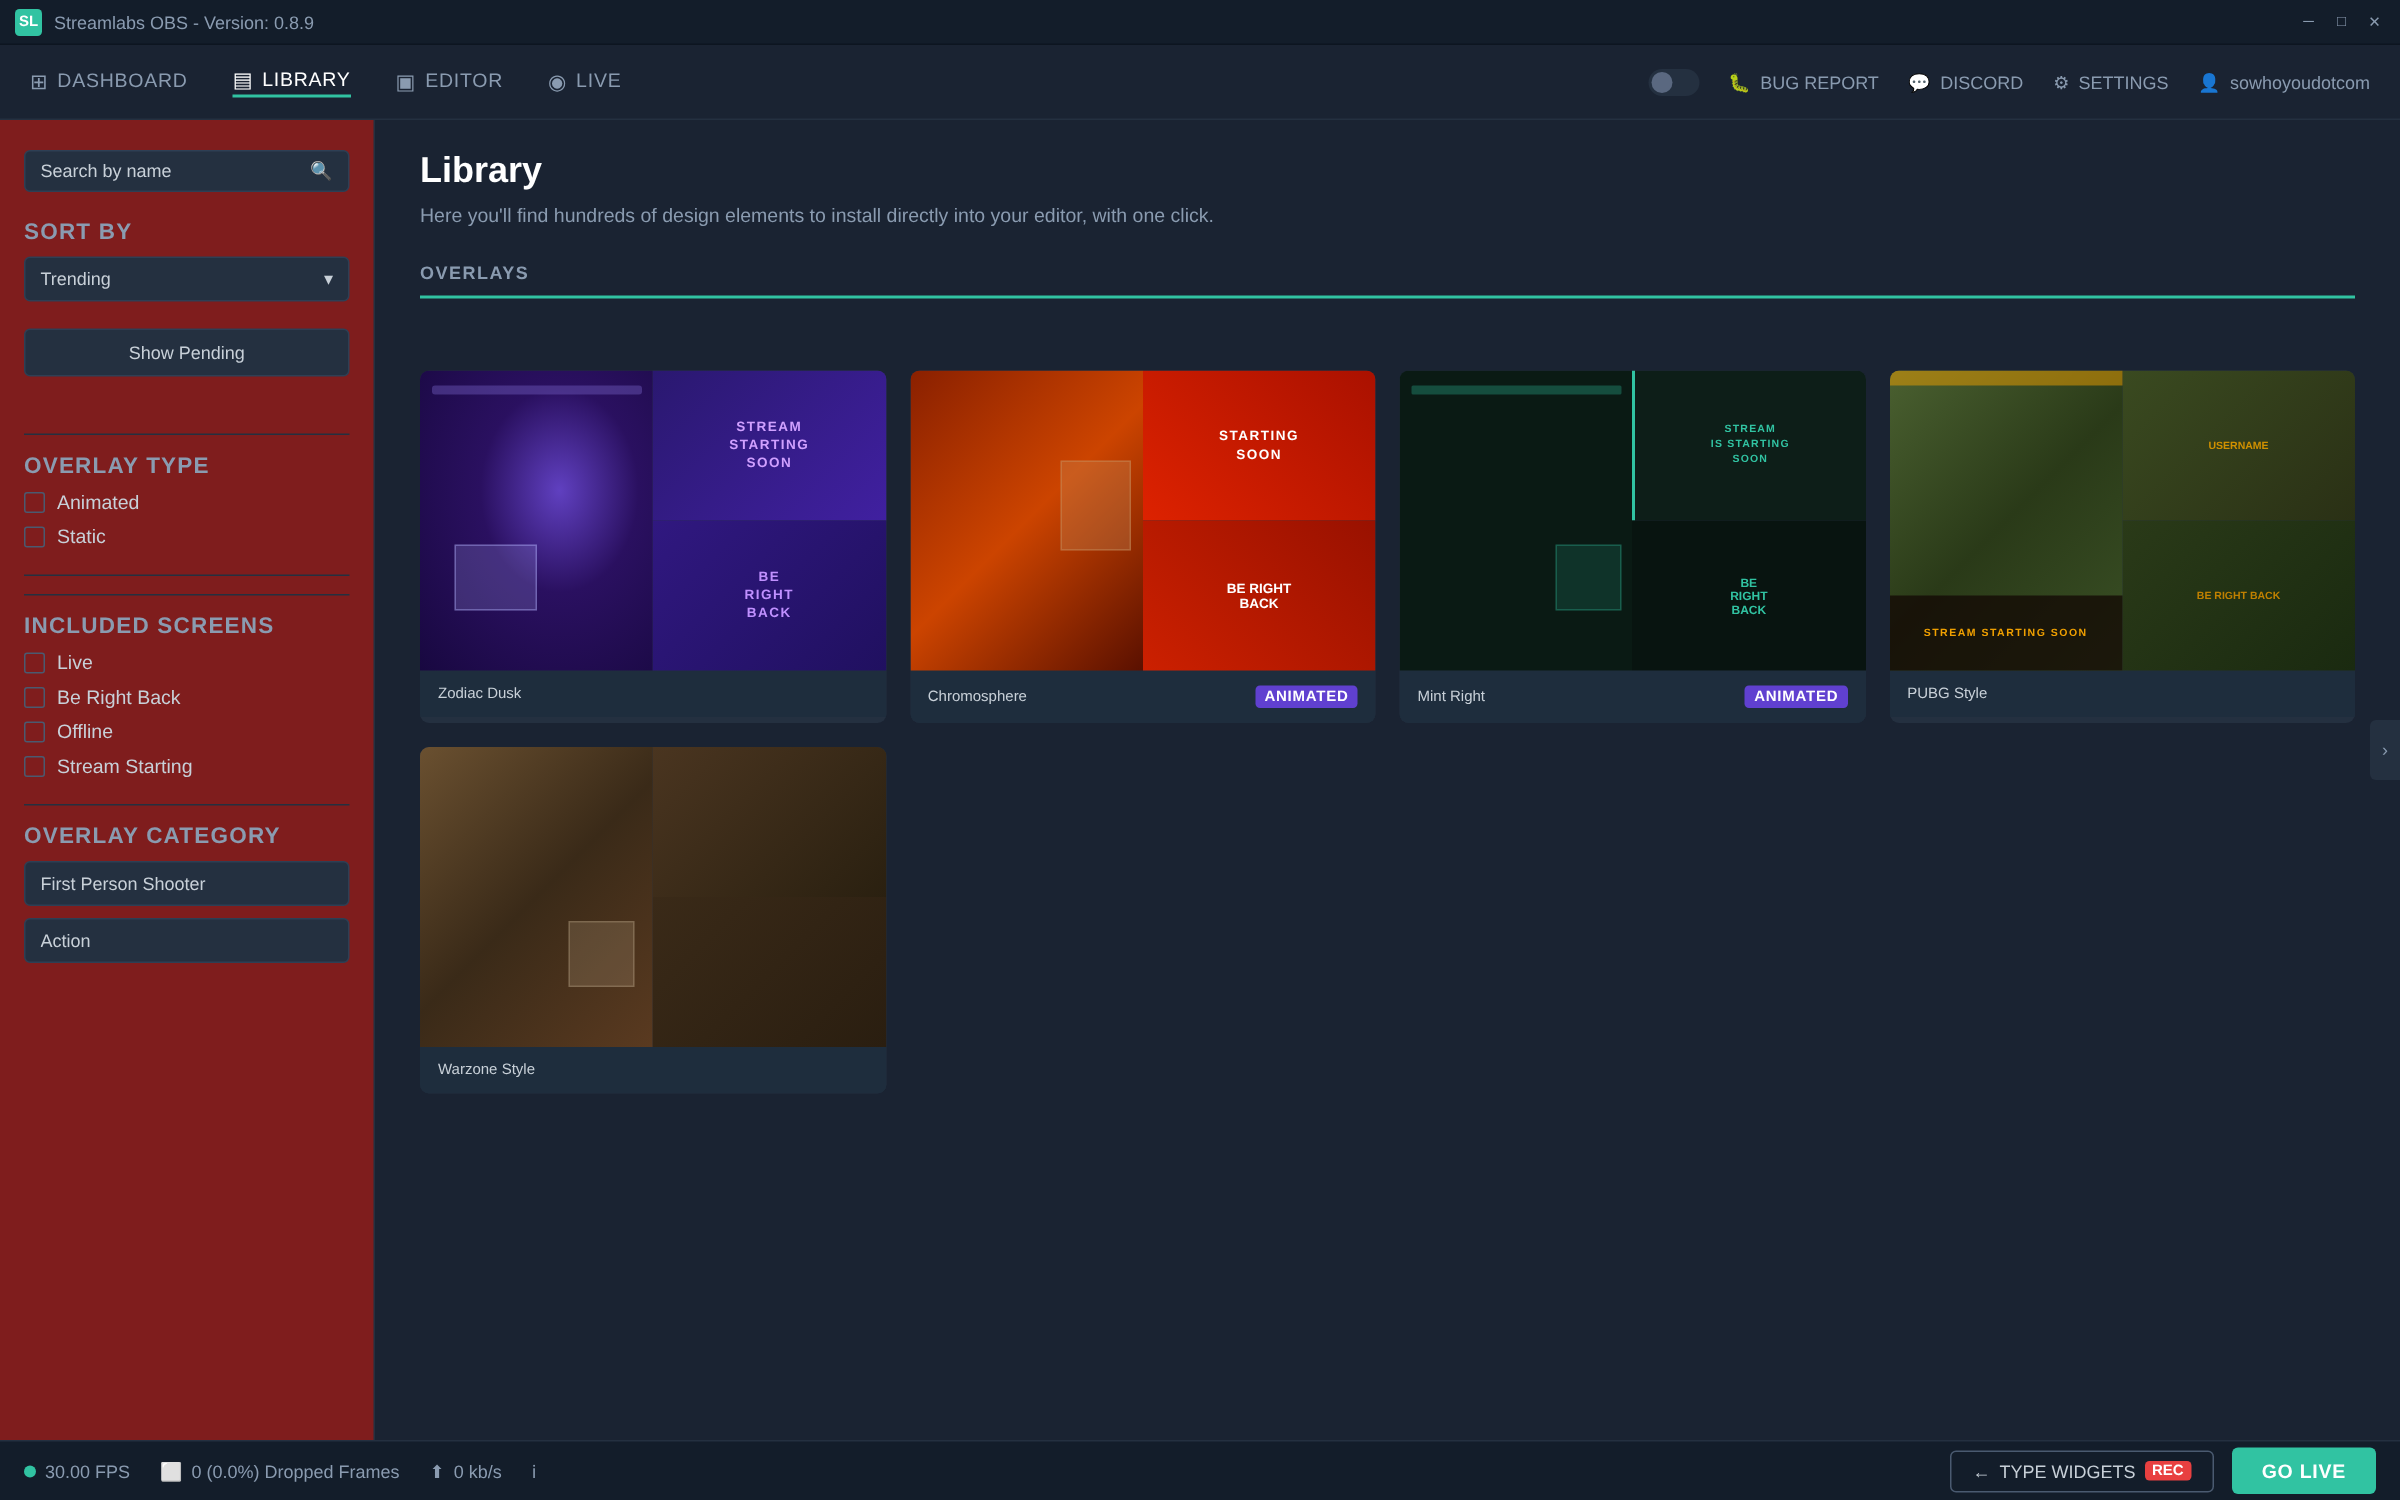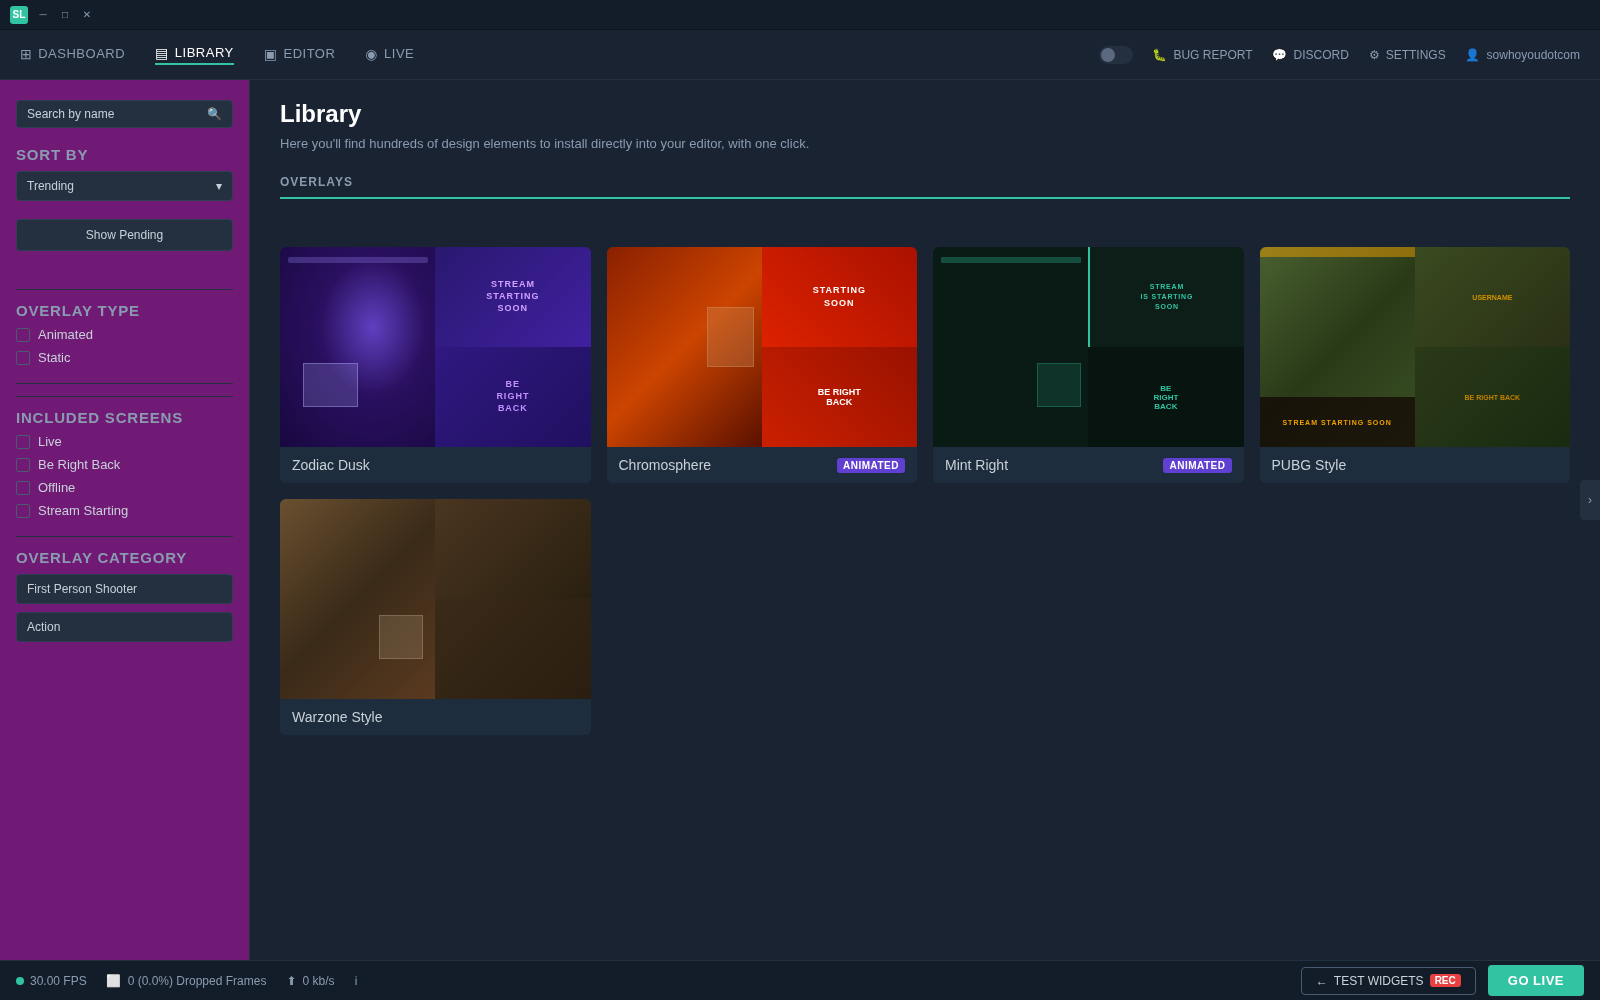--- a/index.html
+++ b/index.html
@@ -97,21 +97,21 @@
 
     
     .app-body {
       display: flex;
       height: calc(1000px - 30px - 50px - 40px);
     }
 
     
     .sidebar {
       width: 250px;
-      background: #701a75;
+      background: #7f1d1d;
       border-right: 1px solid #243040;
       padding: 20px 16px;
       overflow-y: auto;
       flex-shrink: 0;
     }
 
     .main-content {
       flex: 1;
       padding: 20px 30px;
       overflow-y: auto;
@@ -263,21 +263,21 @@
     }
 
     .overlay-label {
       padding: 10px 12px;
       display: flex;
       align-items: center;
       justify-content: space-between;
       background: #1e2d3d;
     }
     .overlay-name {
-      font-size: 14px;
+      font-size: 10px;
       color: #c8d0d8;
       font-weight: 500;
     }
     .animated-badge {
       background: #6040d0;
       color: #fff;
       font-size: 10px;
       font-weight: 700;
       padding: 2px 6px;
       border-radius: 3px;
@@ -384,20 +384,21 @@
       font-size: 12px;
     }
   </style>
 </head>
 <body>
 
 <div class="title-bar">
   <div class="title-bar-logo">
     <span>SL</span>
   </div>
+  <span class="title-bar-text">Streamlabs OBS - Version: 0.8.9</span>
   <div class="title-bar-controls">
     <div class="title-bar-btn">─</div>
     <div class="title-bar-btn">□</div>
     <div class="title-bar-btn">✕</div>
   </div>
 </div>
 
 <div class="top-nav">
   <div class="nav-item">
     <span class="nav-icon">⊞</span>
@@ -628,18 +629,18 @@
     <span>⬆</span>
     <span>0 kb/s</span>
   </div>
   <div class="status-item">
     <span>ℹ</span>
   </div>
 
   <div class="status-right">
     <button class="test-widgets-btn">
       <span>←</span>
-      <span>TEST WIDGETS</span>
+      <span>TYPE WIDGETS</span>
       <span class="rec-badge">REC</span>
     </button>
     <button class="go-live-btn">GO LIVE</button>
   </div>
 </div>
 
 </body></html>

